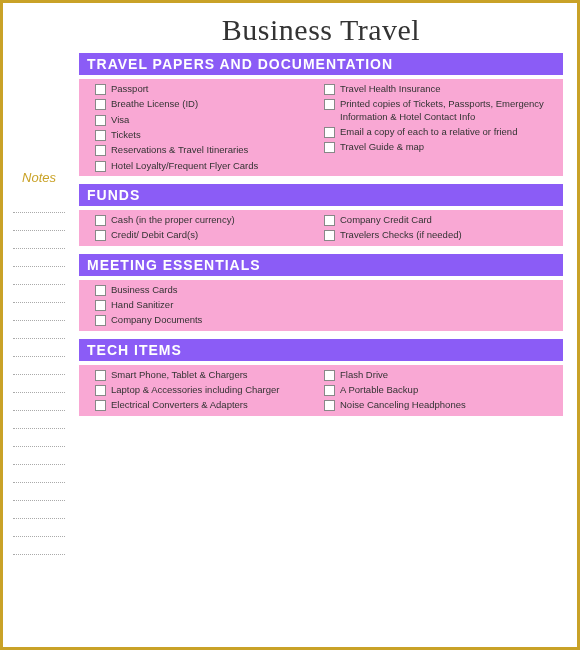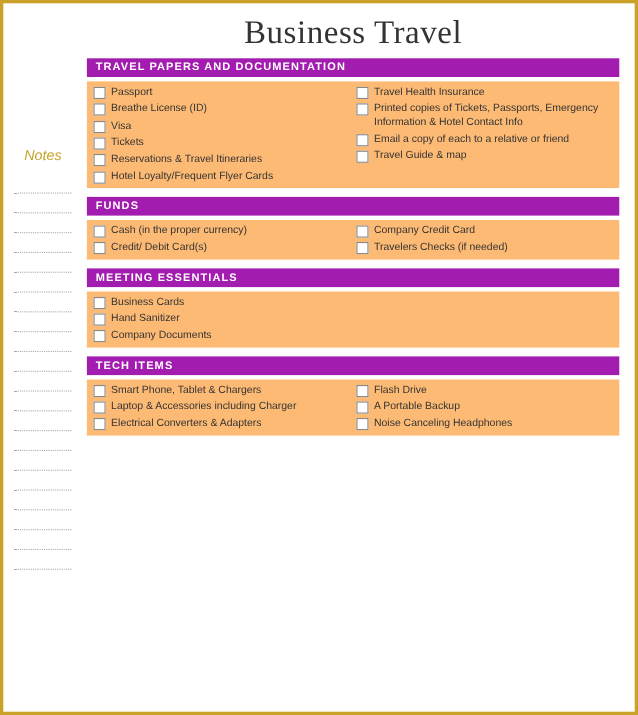--- a/index.html
+++ b/index.html
@@ -19,20 +19,21 @@
     }
 
     
     .sidebar {
       width: 72px;
       padding-top: 130px;
       display: flex;
       flex-direction: column;
       align-items: center;
       flex-shrink: 0;
+      margin-top: 37px;
     }
 
     .notes-label {
       color: #c9a227;
       font-size: 13px;
       margin-bottom: 10px;
       font-style: italic;
     }
 
     .note-lines {
@@ -63,33 +64,33 @@
       margin-bottom: 6px;
       font-family: Georgia, serif;
       letter-spacing: 0.5px;
     }
 
     .section {
       margin-bottom: 8px;
     }
 
     .section-header {
-      background: #a21caf;
+      background: #8b5cf6;
       color: #fff;
-      font-size: 10px;
+      font-size: 14px;
       font-weight: bold;
       letter-spacing: 1px;
       padding: 3px 8px;
       margin-bottom: 4px;
       text-transform: uppercase;
     }
 
     .section-body {
-      background: #fdba74;
-      padding: 4px 6px;
+      background: #f9a8d4;
+      padding: 4px 16px;
       display: flex;
       gap: 6px;
     }
 
     .col {
       flex: 1;
       display: flex;
       flex-direction: column;
       gap: 3px;
     }

